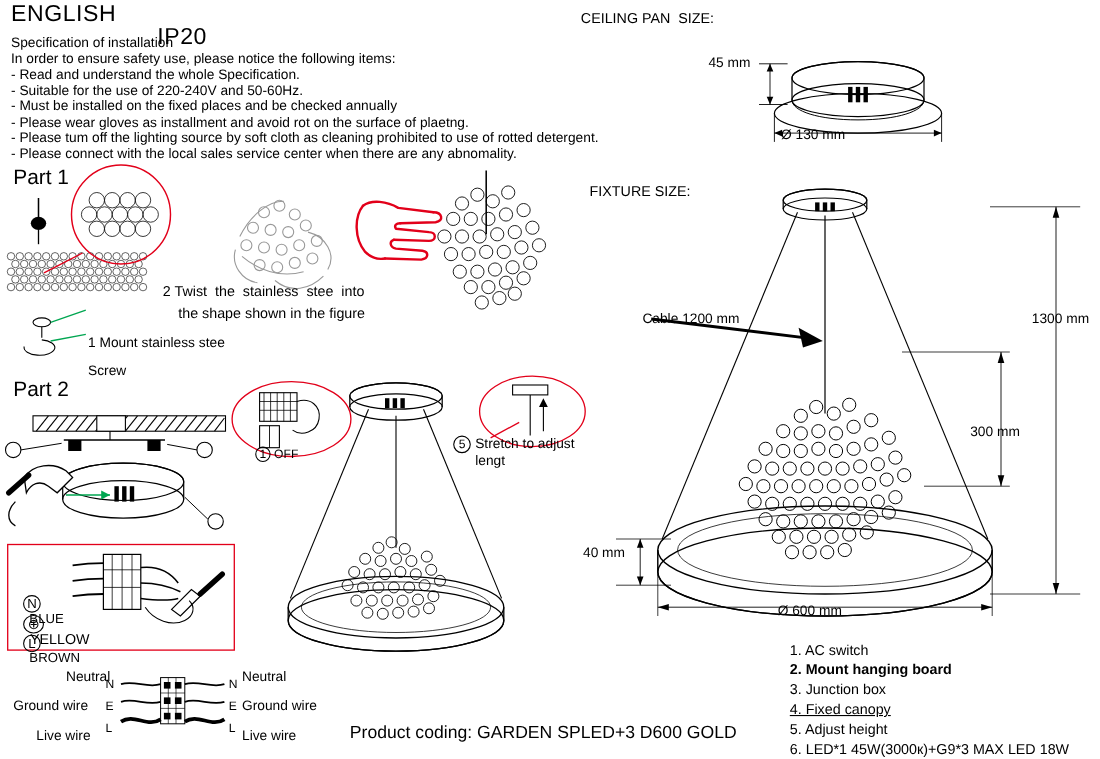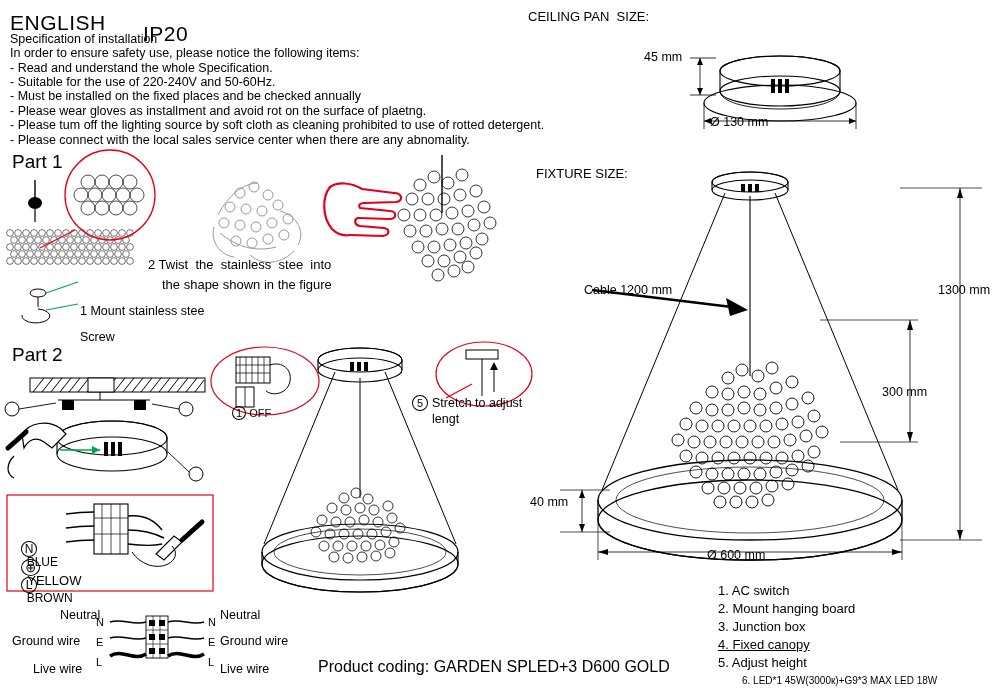--- a/index.html
+++ b/index.html
@@ -14,21 +14,21 @@
   .abs{position:absolute;}
   .t{font-size:12.5px;line-height:14.5px;white-space:pre;}
   .t-sm{font-size:11px;line-height:13px;white-space:pre;}
   .title-big{font-size:21px;letter-spacing:.5px;}
   .part-title{font-size:19px;}
   svg{display:block;overflow:visible;}
 </style>
 </head>
 <body>
 
-<div class="abs t title-big" style="left:10px;top:16px;">ENGLISH</div>
+<div class="abs t title-big" style="left:10px;top:6px;">ENGLISH</div>
 <div class="abs t title-big" style="left:143px;top:6px;margin-top:21px;">IP20</div>
 
 <div class="abs t" style="left:10px;top:32px;">Specification of installation</div>
 <div class="abs t" style="left:10px;top:46px;">In order to ensure safety use, please notice the following items:</div>
 <div class="abs t" style="left:10px;top:61px;">- Read and understand the whole Specification.</div>
 <div class="abs t" style="left:10px;top:75px;">- Suitable for the use of 220-240V and 50-60Hz.</div>
 <div class="abs t" style="left:10px;top:89px;">- Must be installed on the fixed places and be checked annually</div>
 <div class="abs t" style="left:10px;top:104px;">- Please wear gloves as installment and avoid rot on the surface of plaetng.</div>
 <div class="abs t" style="left:10px;top:118px;">- Please tum off the lighting source by soft cloth as cleaning prohibited to use of rotted detergent.</div>
 <div class="abs t" style="left:10px;top:133px;">- Please connect with the local sales service center when there are any abnomality.</div>
@@ -601,17 +601,17 @@
   <polygon points="382,392 372,389 372,395" fill="#000"></polygon>
 </svg>
 
 <div class="abs t" style="left:938px;top:283px;">1300 mm</div>
 <div class="abs t" style="left:584px;top:283px;">Cable 1200 mm</div>
 <div class="abs t" style="left:882px;top:385px;">300 mm</div>
 <div class="abs t" style="left:530px;top:495px;">40 mm</div>
 <div class="abs t" style="left:707px;top:548px;">Ø 600 mm</div>
 
 <div class="abs t" style="left:718px;top:584px;font-size:13px;">1. AC switch</div>
-<div class="abs t" style="left:718px;top:602px;font-size:13px;">2. Mount hanging board</div>
+<div class="abs t" style="left:718px;top:602px;font-size:13px;font-weight:bold;">2. Mount hanging board</div>
 <div class="abs t" style="left:718px;top:620px;font-size:13px;">3. Junction box</div>
 <div class="abs t" style="left:718px;top:638px;font-size:13px;text-decoration:underline;">4. Fixed canopy</div>
 <div class="abs t" style="left:718px;top:656px;font-size:13px;">5. Adjust height</div>
-<div class="abs t" style="left:742px;top:674px;font-size:10px;">6. LED*1 45W(3000к)+G9*3 MAX LED 18W</div>
+<div class="abs t" style="left:718px;top:674px;font-size:13px;">6. LED*1 45W(3000к)+G9*3 MAX LED 18W</div>
 
 </body></html>

